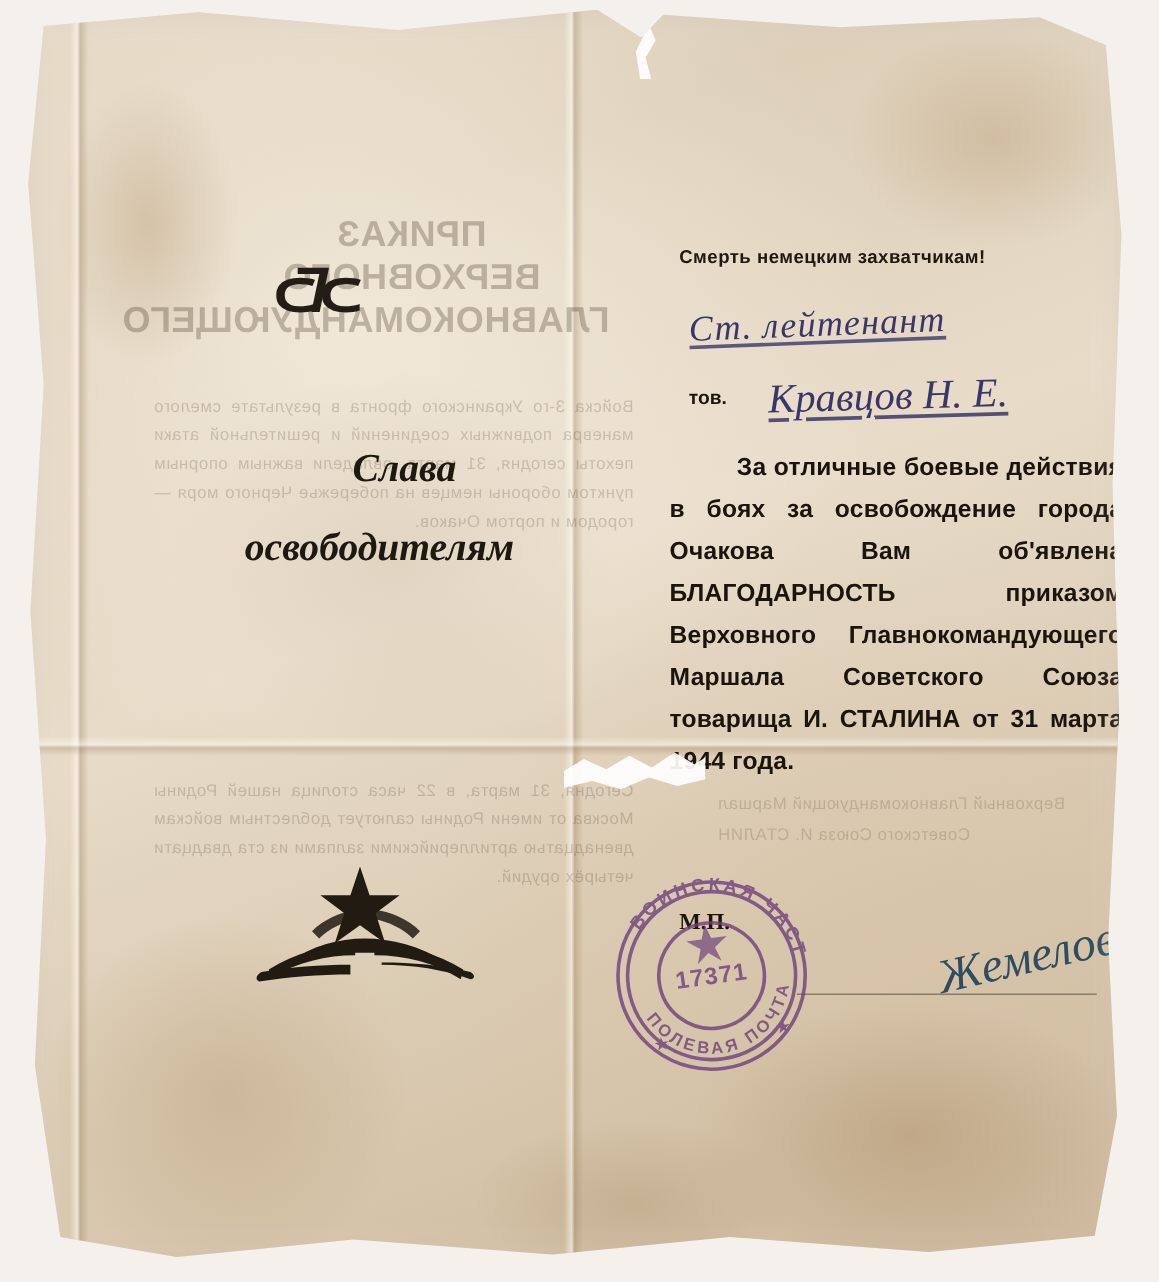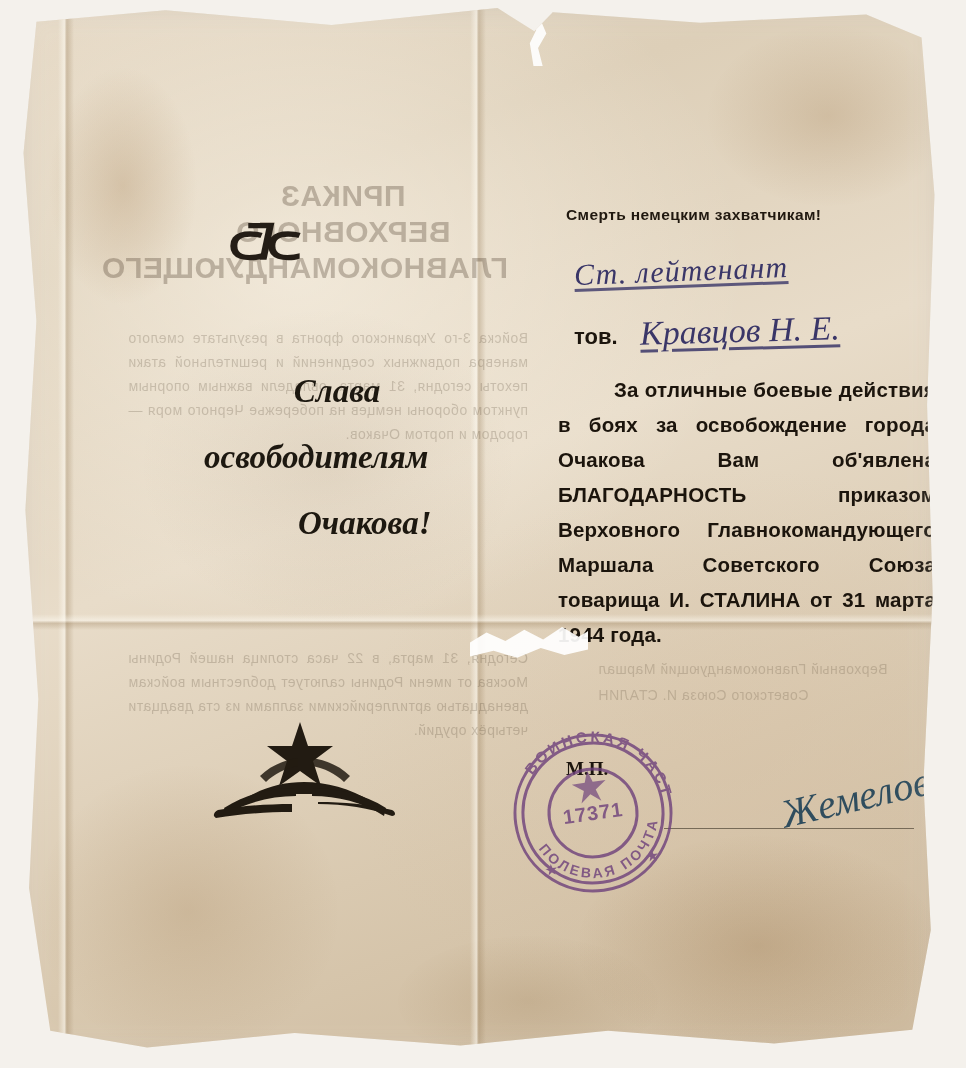--- a/index.html
+++ b/index.html
@@ -199,21 +199,21 @@
     left: 556px;
     top: 312px;
     width: 360px;
     height: 46px;
   }
   .tov-label {
     position: absolute;
     left: 0; top: 6px;
     font-family: "Liberation Sans", sans-serif;
     font-weight: bold;
-    font-size: 22px;
+    font-size: 16px;
     color: #1c150d;
   }
   .name-hand {
     position: absolute;
     left: 66px; top: -6px;
     font-family: "Liberation Serif", serif;
     font-style: italic;
     font-size: 34px;
     color: #3a3668;
     transform: rotate(-1.6deg);
@@ -316,21 +316,20 @@
     <div class="bleed bleed-title">ПРИКАЗ ВЕРХОВНОГО ГЛАВНОКОМАНДУЮЩЕГО</div>
     <div class="bleed bleed-body">Войска 3-го Украинского фронта в результате смелого маневра подвижных соединений и решительной атаки пехоты сегодня, 31 марта, овладели важным опорным пунктом обороны немцев на побережье Черного моря — городом и портом Очаков.</div>
     <div class="bleed bleed-body2">Сегодня, 31 марта, в 22 часа столица нашей Родины Москва от имени Родины салютует доблестным войскам двенадцатью артиллерийскими залпами из ста двадцати четырёх орудий.</div>
     <div class="bleed bleed-right">Верховный Главнокомандующий Маршал Советского Союза И. СТАЛИН</div>
 
     <div class="ornament">ᲃᲄᲃ</div>
 
     <div class="slogan">
       <span class="l1">Слава</span>
       <span class="l2">освободителям</span>
-      <span class="l3">Очакова!</span>
     </div>
 
     <svg class="emblem" viewBox="0 0 210 110">
       <g fill="#221b12">
         <path d="M100 6 L108 30 L133 30 L113 45 L121 70 L100 55 L79 70 L87 45 L67 30 L92 30 Z"></path>
         <path d="M40 86 C60 72 82 66 104 66 C126 66 150 72 172 86 C150 80 128 78 104 78 C80 78 60 80 40 86 Z"></path>
         <path d="M24 92 C46 78 70 72 96 72 L96 80 C72 80 48 86 26 98 Z"></path>
         <path d="M112 72 C138 72 164 78 186 92 L184 100 C162 86 138 80 112 80 Z"></path>
         <path d="M18 94 C14 96 12 100 16 102 C40 98 66 96 92 96 L92 88 C66 88 42 90 18 94 Z"></path>
         <path d="M118 88 C144 88 170 92 192 100 C196 100 196 96 192 94 C168 88 144 86 118 86 Z"></path>

